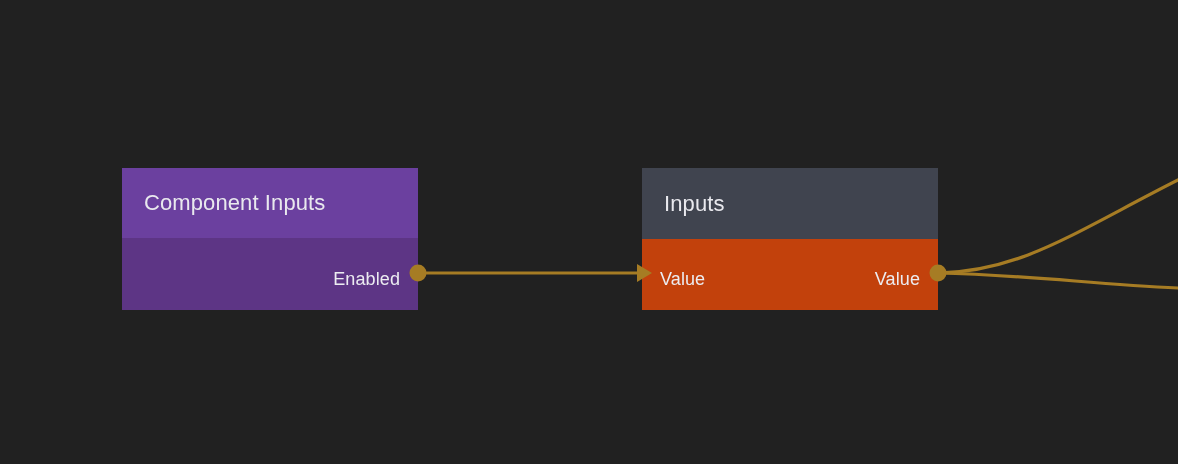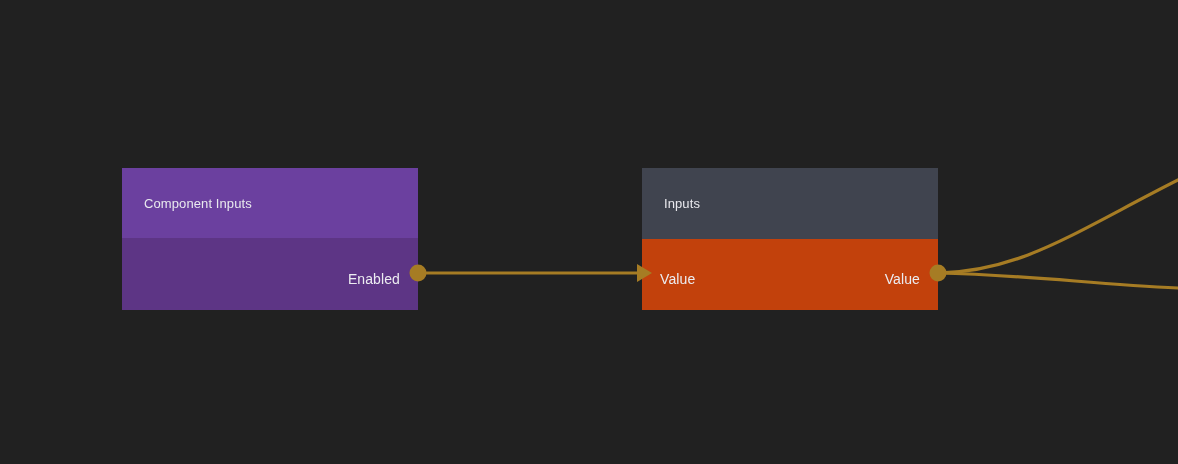--- a/index.html
+++ b/index.html
@@ -31,42 +31,42 @@
     overflow: hidden;
   }
   .node-header {
     box-sizing: border-box;
     display: flex;
     align-items: center;
     padding: 0 22px;
   }
   .node-title {
     color: #e9e9ee;
-    font-size: 13px;
+    font-size: 22px;
     font-weight: 400;
     letter-spacing: 0.1px;
     white-space: nowrap;
   }
   .node-body {
     box-sizing: border-box;
     position: relative;
   }
   .port-row {
     position: absolute;
     left: 0;
     right: 0;
     height: 30px;
     display: flex;
     align-items: center;
     padding: 0 18px;
     box-sizing: border-box;
   }
   .port-label {
     color: #ececf1;
-    font-size: 14px;
+    font-size: 18px;
     font-weight: 400;
     white-space: nowrap;
     letter-spacing: 0.1px;
     margin-top: 12px;
   }
   .port-row.out { justify-content: flex-end; }
   .port-row.both {
     justify-content: space-between;
   }
 

